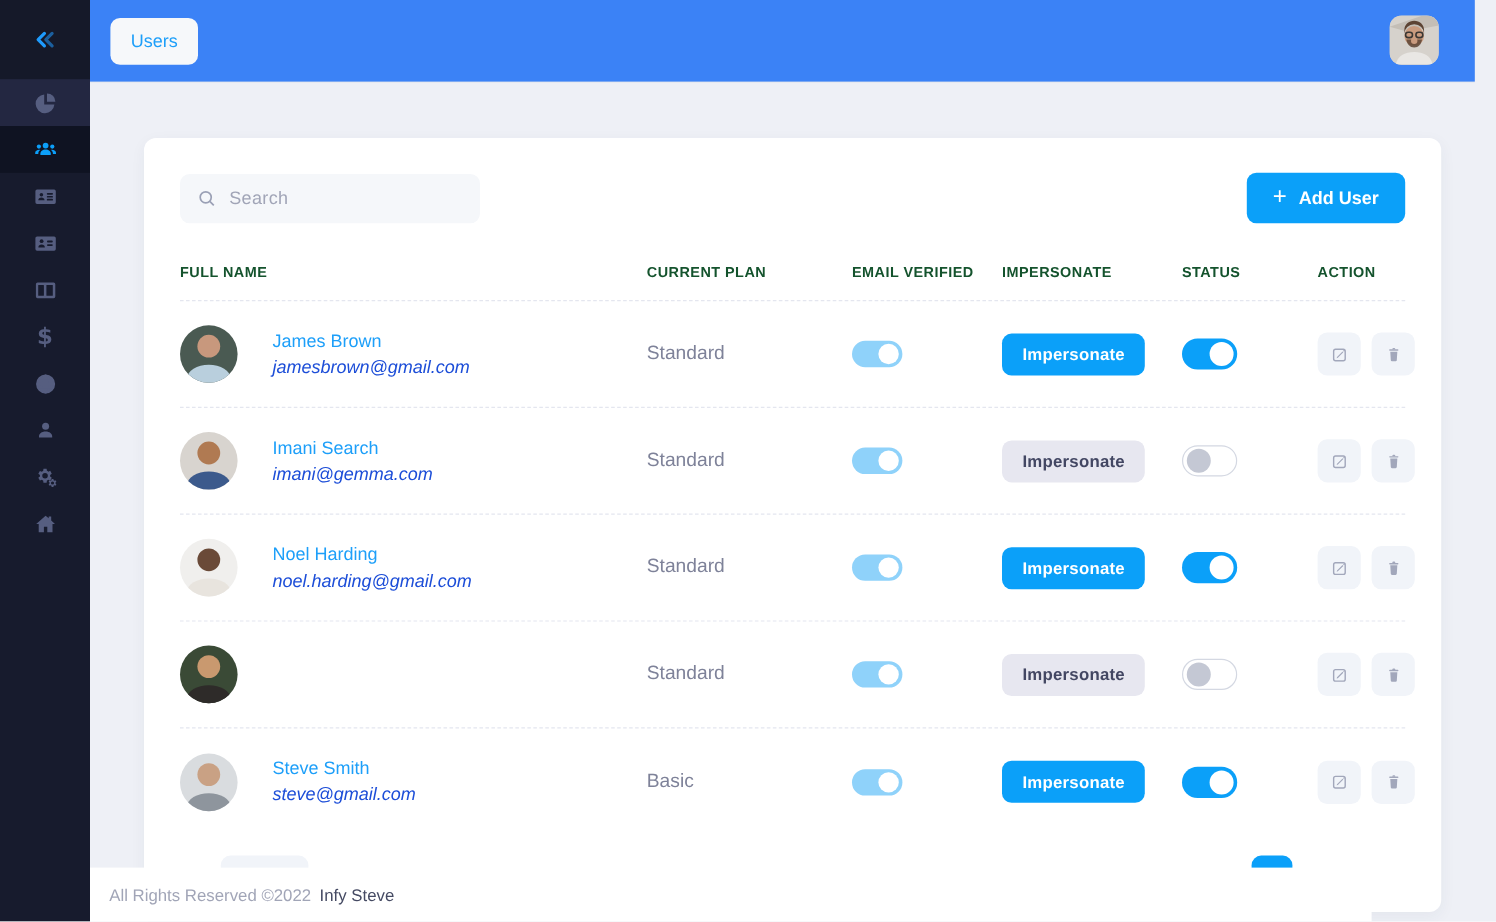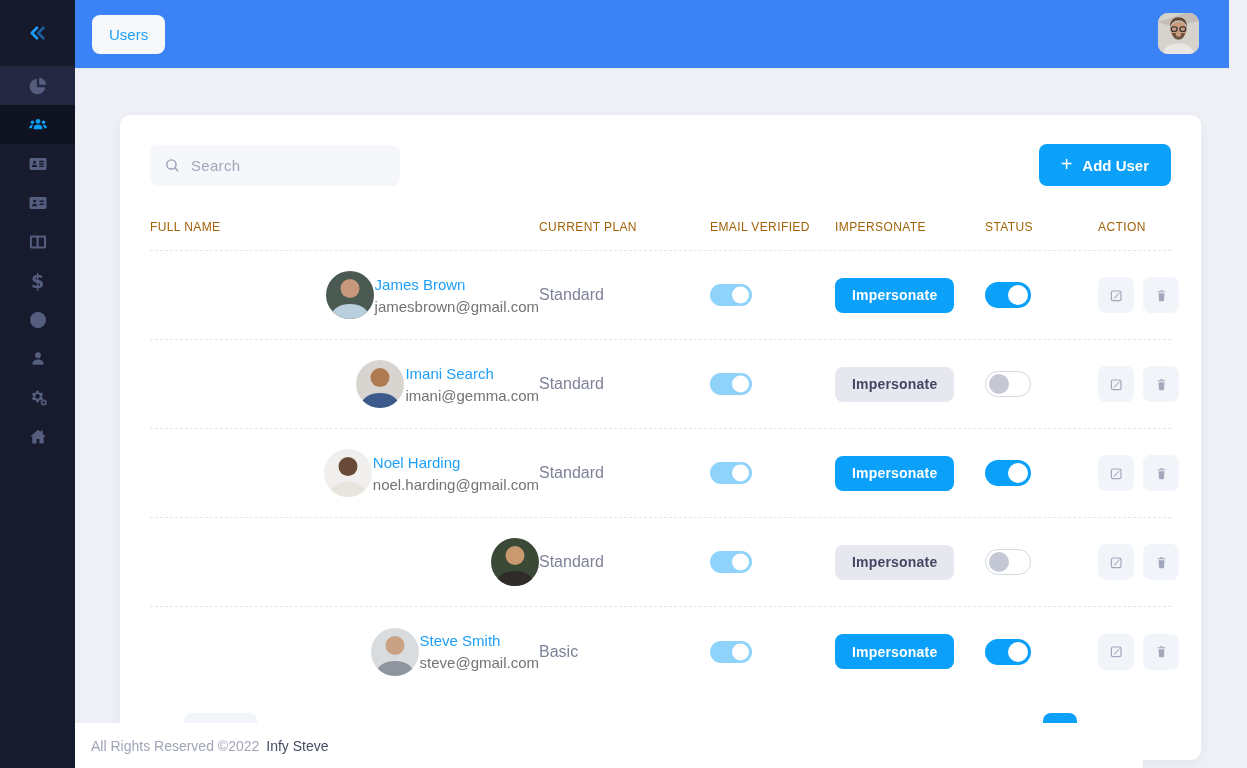--- a/index.html
+++ b/index.html
@@ -78,42 +78,42 @@
   }
   .add-user-btn .plus { font-size:20px; font-weight:400; line-height:1; margin-top:-2px; }
 
   
   .tgrid { display:grid; grid-template-columns:389px 171px 125px 150px 113px 1fr; align-items:center; }
   .thead {
     margin:34px 30px 0 30px; padding-bottom:16px;
     border-bottom:1px dashed #e4e6ef;
   }
   .thead span {
-    font-size:12px; font-weight:400; color:#a16207; letter-spacing:.4px;
+    font-size:12px; font-weight:700; color:#14532d; letter-spacing:.4px;
     text-transform:uppercase;
   }
   .tbody { margin:0 30px; }
   .trow { height:89px; border-bottom:1px dashed #e4e6ef; }
   .trow:last-child { border-bottom:none; }
 
-  .name-cell { display:flex; align-items:center; gap:1px;justify-content:flex-end; }
+  .name-cell { display:flex; align-items:center; gap:29px; }
   .avatar {
     width:48px; height:48px; border-radius:50%; overflow:hidden; position:relative;
     background:var(--bg,#ccc); flex:none;
   }
   .avatar::before {
     content:""; position:absolute; left:50%; top:8px; transform:translateX(-50%);
     width:19px; height:19px; border-radius:50%; background:var(--skin,#c99);
   }
   .avatar::after {
     content:""; position:absolute; left:50%; bottom:-7px; transform:translateX(-50%);
     width:36px; height:22px; border-radius:50% 50% 0 0; background:var(--shirt,#88a);
   }
   .uname { font-size:15px; font-weight:500; color:#1d9ff9; cursor:pointer; text-decoration:none; display:block; }
-  .uemail { font-size:15px; color:#737373; margin-top:5px; }
+  .uemail { font-size:15px; color:#1d4ed8; margin-top:5px;font-style:italic; }
   .plan { font-size:16px; color:#7e8299; }
 
   .toggle { position:relative; border-radius:999px; cursor:pointer; }
   .toggle .knob { position:absolute; top:50%; transform:translateY(-50%); border-radius:50%; background:#fff; }
   .email-toggle { width:42px; height:22px; }
   .email-toggle .knob { width:17px; height:17px; }
   .email-toggle.on { background:#8fd2fa; }
   .email-toggle.on .knob { right:3px; }
   .status-toggle { width:46px; height:26px; }
   .status-toggle .knob { width:20px; height:20px; }

